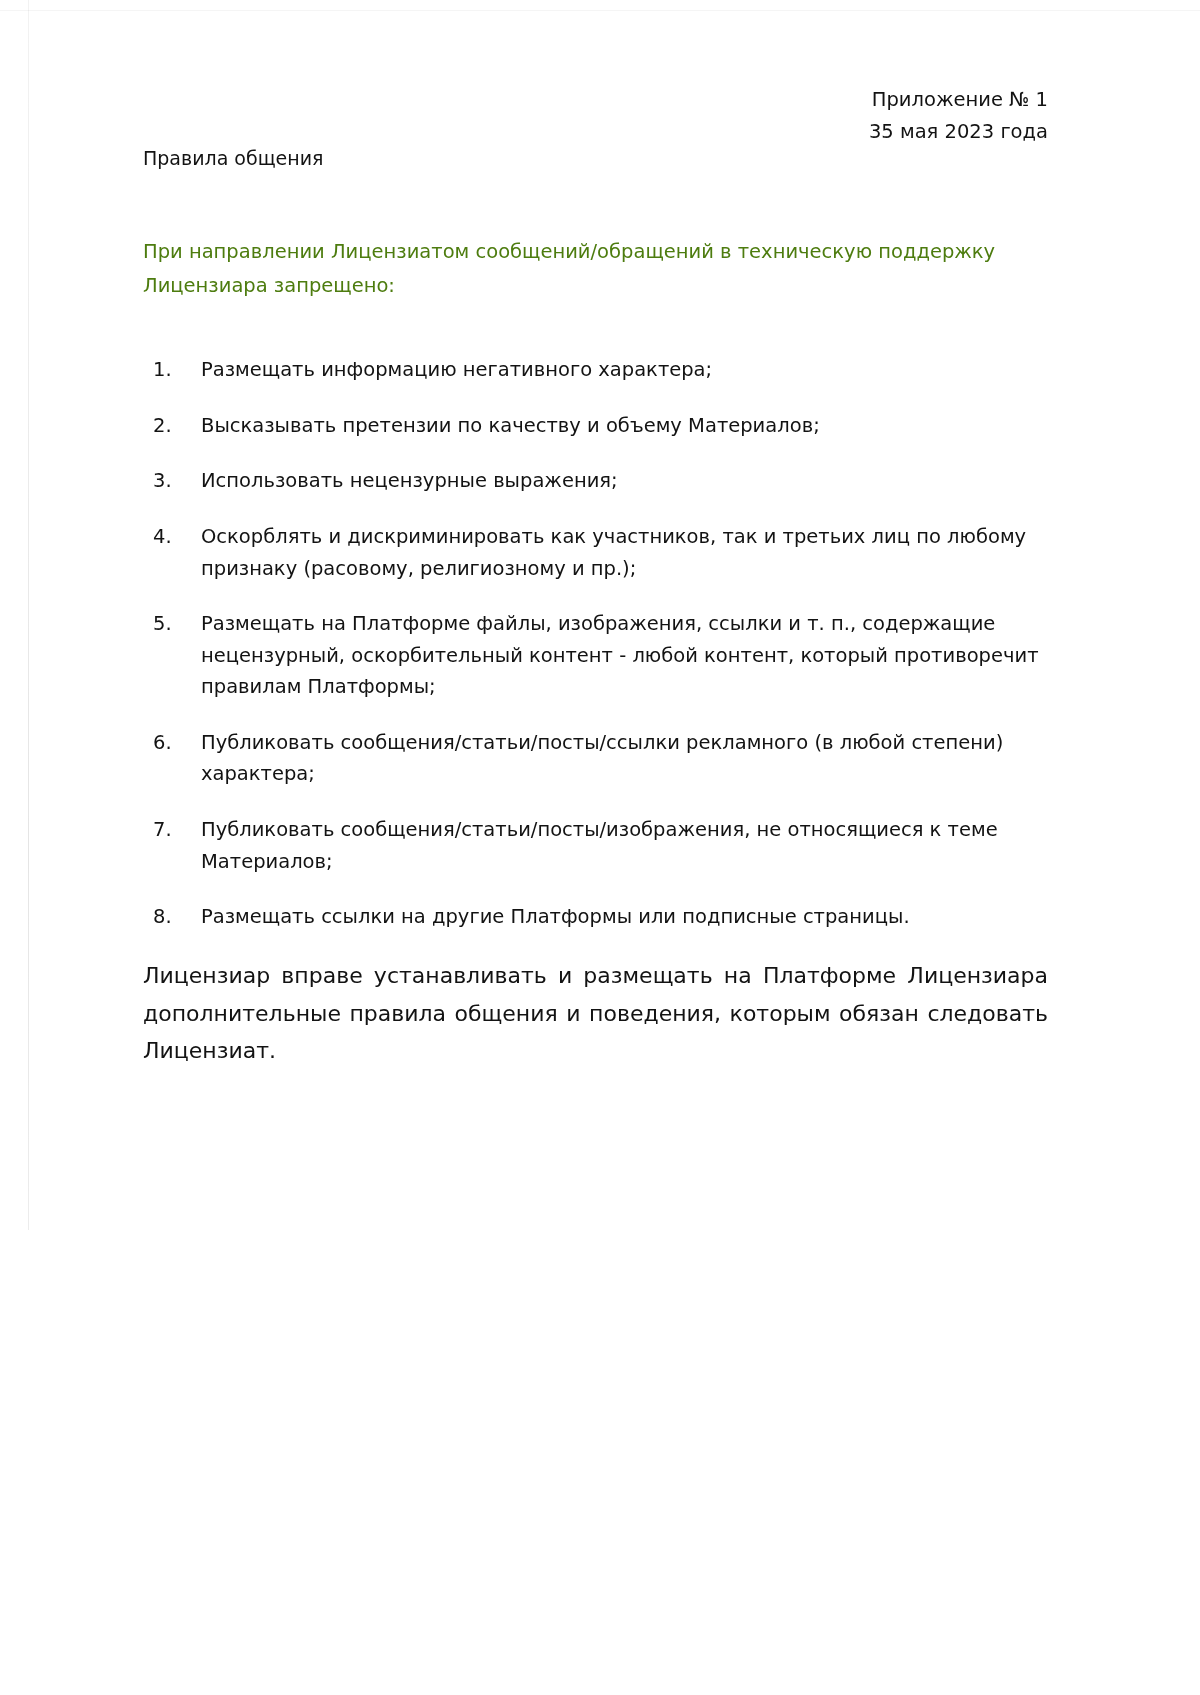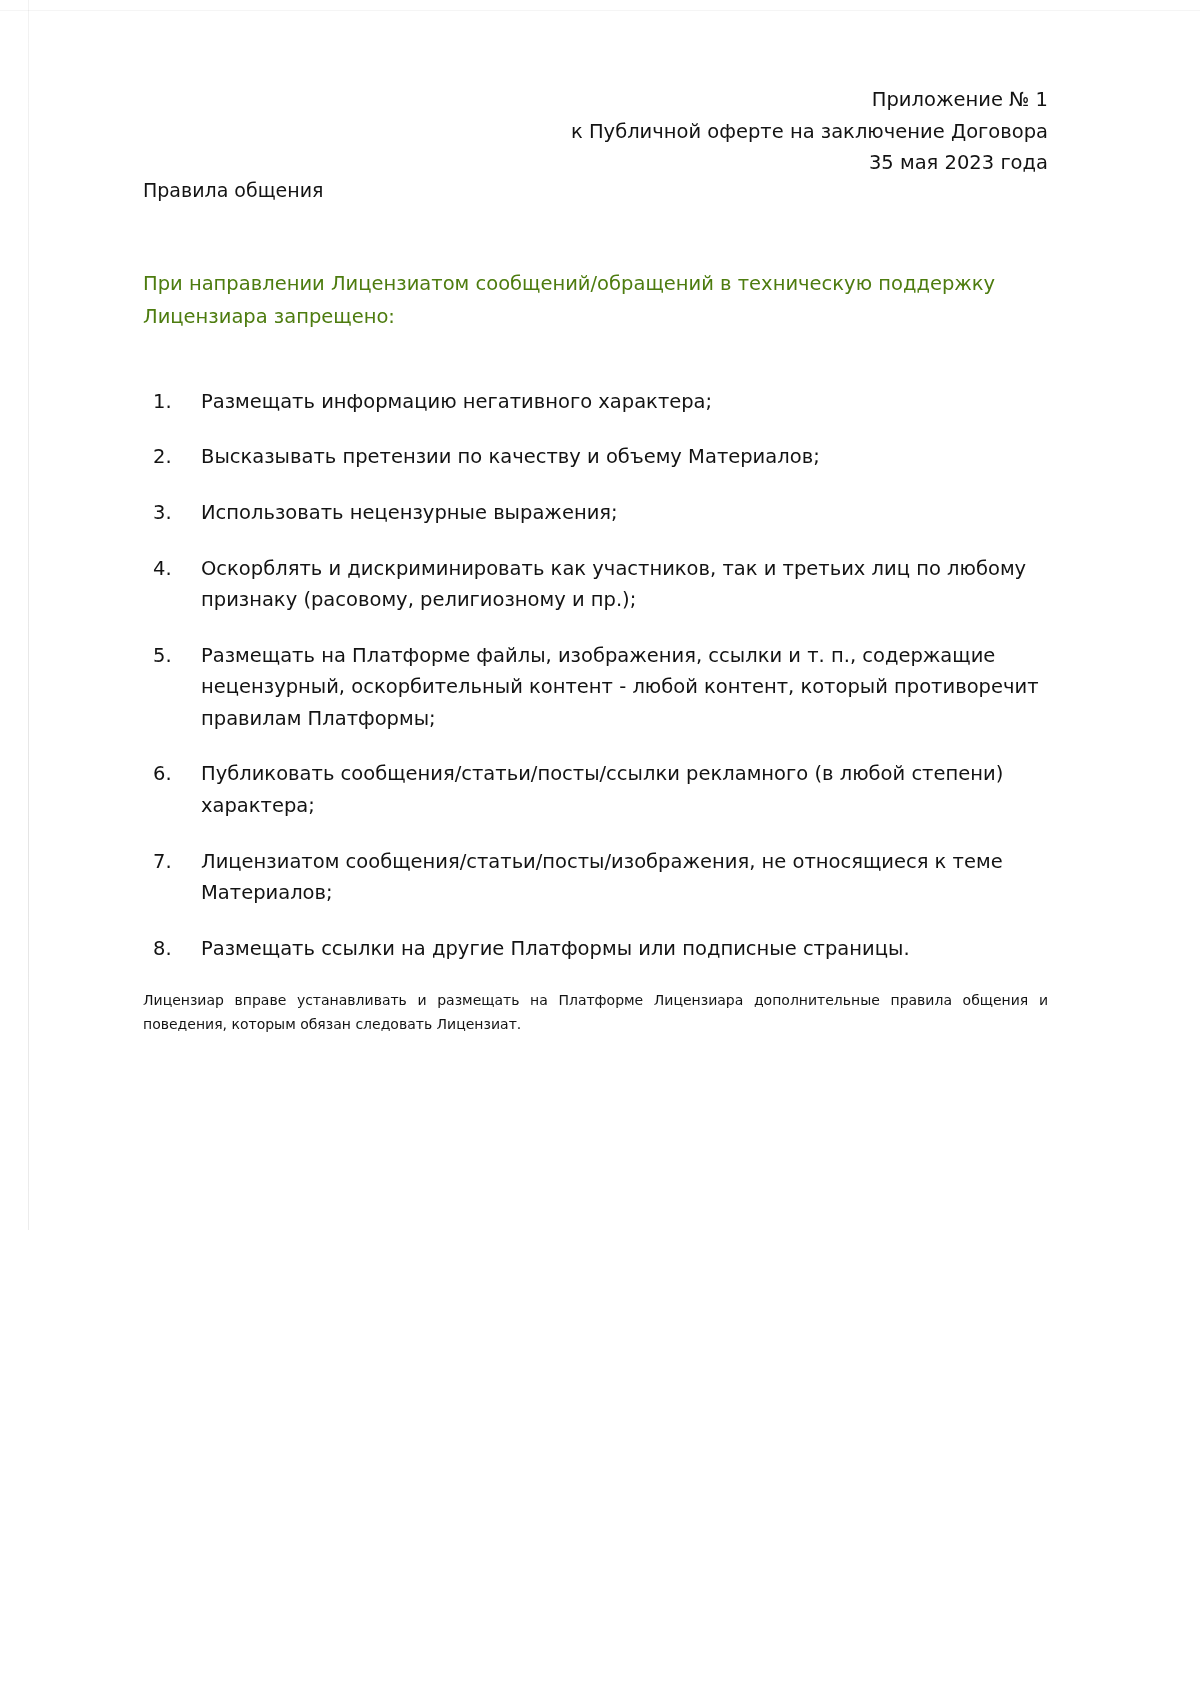--- a/index.html
+++ b/index.html
@@ -80,53 +80,52 @@
     content: counter(rule) ".";
     position: absolute;
     left: 10px;
     top: 0;
     width: 34px;
     text-align: left;
     font-size: 19.5px;
     color: #131313;
   }
   .closing {
-    font-size: 14px;
+    font-size: 22px;
     line-height: 1.72;
     color: #131313;
     text-align: justify;
     max-width: 905px;
   }
 </style>
 </head>
 <body>
 
 <div class="page">
   <div class="scan-edge-left"></div>
   <div class="scan-edge-top"></div>
 
   <div class="content">
 
     <div class="header-block">
       <div>Приложение № 1</div>
-      <div>к Публичной оферте на заключение Договора</div>
       <div>35 мая  2023 года</div>
     </div>
 
     <div class="doc-subject">Правила общения</div>
 
     <p class="intro">При направлении Лицензиатом сообщений/обращений в техническую поддержку Лицензиара запрещено:</p>
 
     <ol class="rules">
       <li>Размещать информацию негативного характера;</li>
       <li>Высказывать претензии по качеству и объему Материалов;</li>
       <li>Использовать нецензурные выражения;</li>
       <li>Оскорблять и дискриминировать как участников, так и третьих лиц по любому признаку (расовому, религиозному и пр.);</li>
       <li>Размещать на Платформе файлы, изображения, ссылки и т. п., содержащие нецензурный, оскорбительный контент - любой контент, который противоречит правилам Платформы;</li>
       <li>Публиковать сообщения/статьи/посты/ссылки рекламного (в любой степени) характера;</li>
-      <li>Лицензиатом сообщения/статьи/посты/изображения, не относящиеся к теме Материалов;</li>
+      <li>Публиковать сообщения/статьи/посты/изображения, не относящиеся к теме Материалов;</li>
       <li>Размещать ссылки на другие Платформы или подписные страницы.</li>
     </ol>
 
     <p class="closing">Лицензиар вправе устанавливать и размещать на Платформе Лицензиара дополнительные правила общения и поведения, которым обязан следовать Лицензиат.</p>
 
   </div>
 </div>
 
 </body></html>

